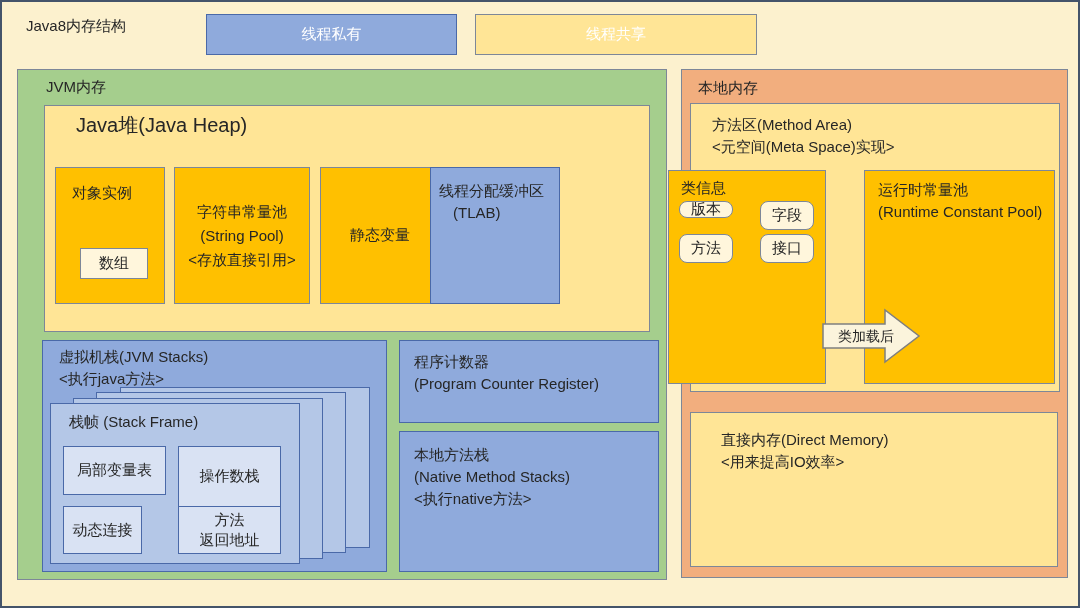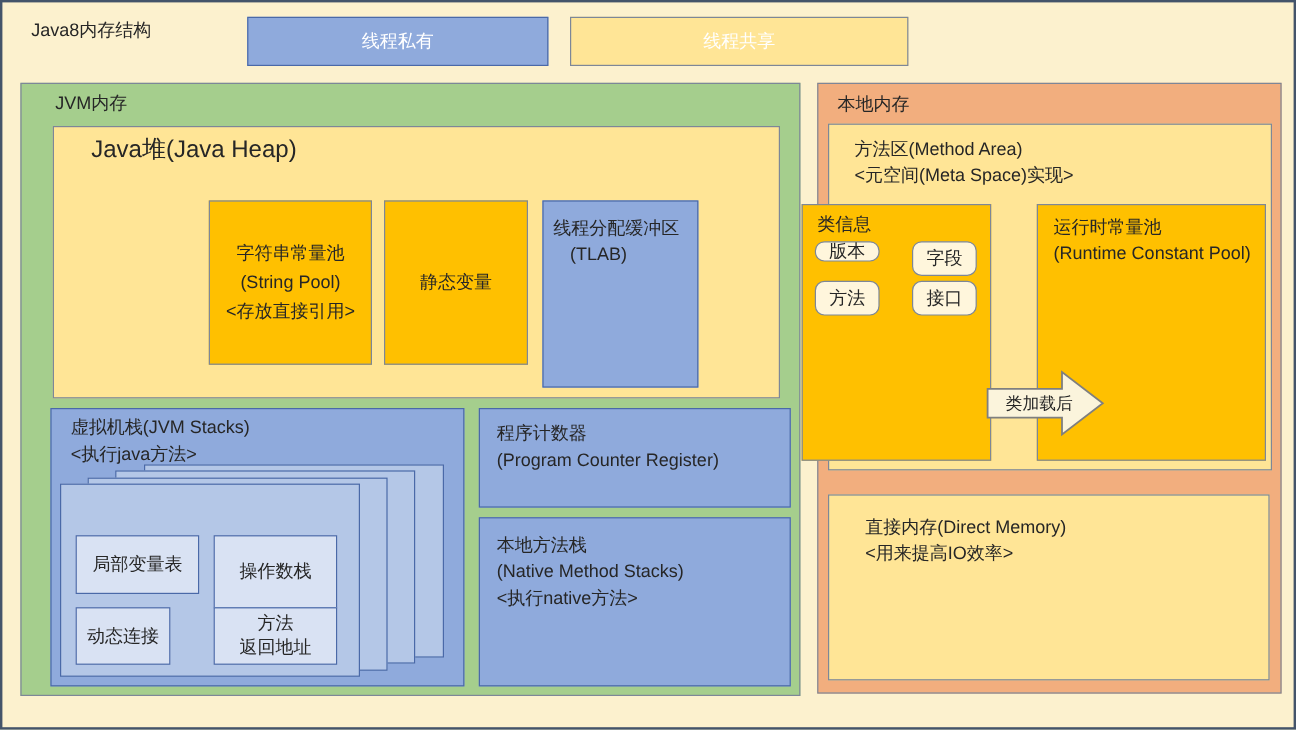--- a/index.html
+++ b/index.html
@@ -49,44 +49,51 @@
   <div class="box lgold center" style="left:473px; top:12px; width:282px; height:41px; border-color:var(--line);">
     <span class="white-t">线程共享</span>
   </div>
 
   <div class="box green" style="left:15px; top:67px; width:650px; height:511px;"></div>
   <div class="abs" style="left:44px; top:74px;">JVM内存</div>
 
   <div class="box lgold" style="left:42px; top:103px; width:606px; height:227px;"></div>
   <div class="abs f16" style="left:74px; top:112px;">Java堆(Java Heap)</div>
 
+  <div class="box gold" style="left:53px; top:165px; width:110px; height:137px;">
+    <div class="abs" style="left:16px; top:14px;">对象实例</div>
+    <div class="box cream center" style="left:24px; top:80px; width:68px; height:31px;">
+      <span>数组</span>
+    </div>
+  </div>
 
   <div class="box gold center" style="left:318px; top:165px; width:120px; height:137px;">
     <span>静态变量</span>
   </div>
 
   <div class="box gold colcenter" style="left:172px; top:165px; width:136px; height:137px; line-height:24px;">
     <div>字符串常量池</div>
     <div>(String Pool)</div>
     <div>&lt;存放直接引用&gt;</div>
   </div>
 
-  <div class="box blue" style="left:450px; top:165px; width:130px; height:156px;">
+  <div class="box blue" style="left:428px; top:165px; width:130px; height:137px;">
     <div class="abs" style="left:8px; top:12px;">线程分配缓冲区</div>
     <div class="abs" style="left:22px; top:34px;">(TLAB)</div>
   </div>
 
   <div class="box blue" style="left:40px; top:338px; width:345px; height:232px;"></div>
   <div class="abs" style="left:57px; top:344px;">虚拟机栈(JVM Stacks)</div>
   <div class="abs" style="left:57px; top:366px;">&lt;执行java方法&gt;</div>
 
   <div class="box card" style="left:118px; top:385px; width:250px; height:161px;"></div>
   <div class="box card" style="left:94px; top:390px; width:250px; height:161px;"></div>
   <div class="box card" style="left:71px; top:396px; width:250px; height:161px;"></div>
   <div class="box card" style="left:48px; top:401px; width:250px; height:161px;">
+    <div class="abs" style="left:18px; top:7px;">栈帧  (Stack Frame)</div>
     <div class="box cell center" style="left:12px; top:42px; width:103px; height:49px;">
       <span>局部变量表</span>
     </div>
     <div class="box cell center" style="left:127px; top:42px; width:103px; height:61px;">
       <span>操作数栈</span>
     </div>
     <div class="box cell center" style="left:12px; top:102px; width:79px; height:48px;">
       <span>动态连接</span>
     </div>
     <div class="box cell colcenter" style="left:127px; top:102px; width:103px; height:48px; line-height:20px;">

